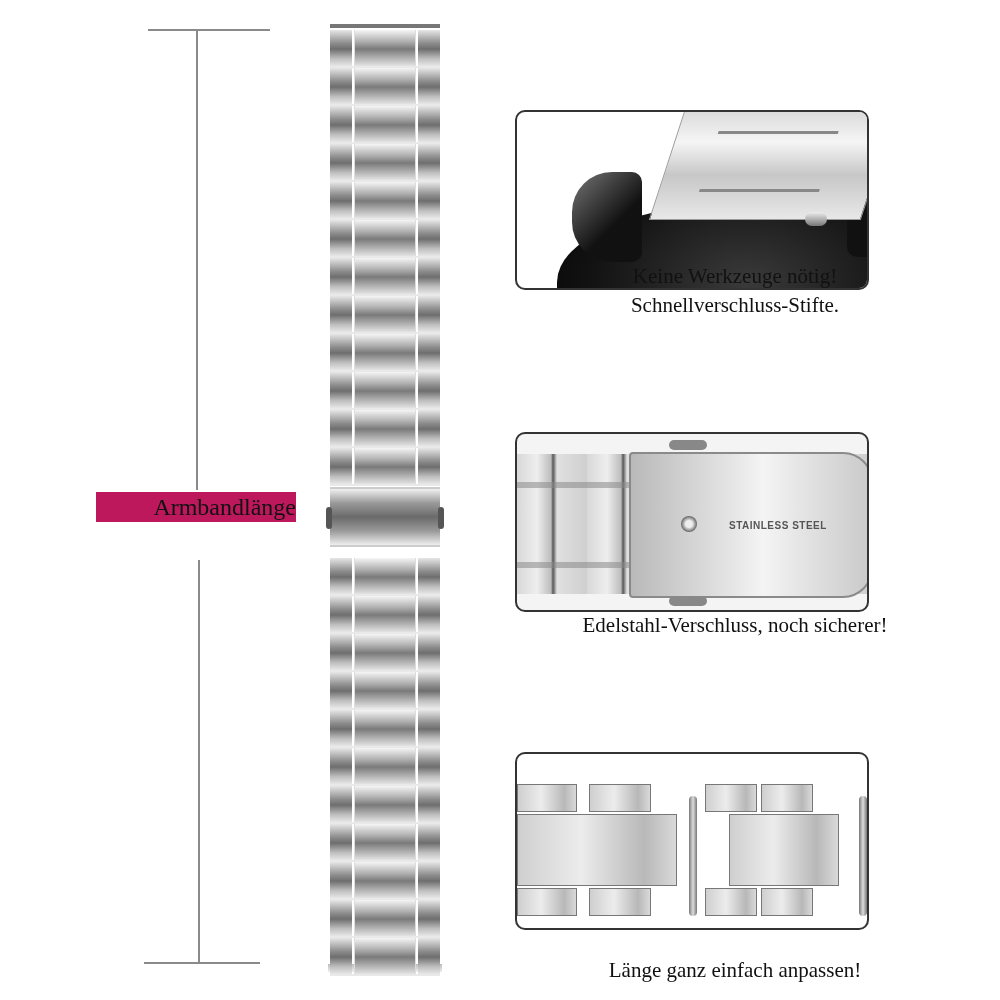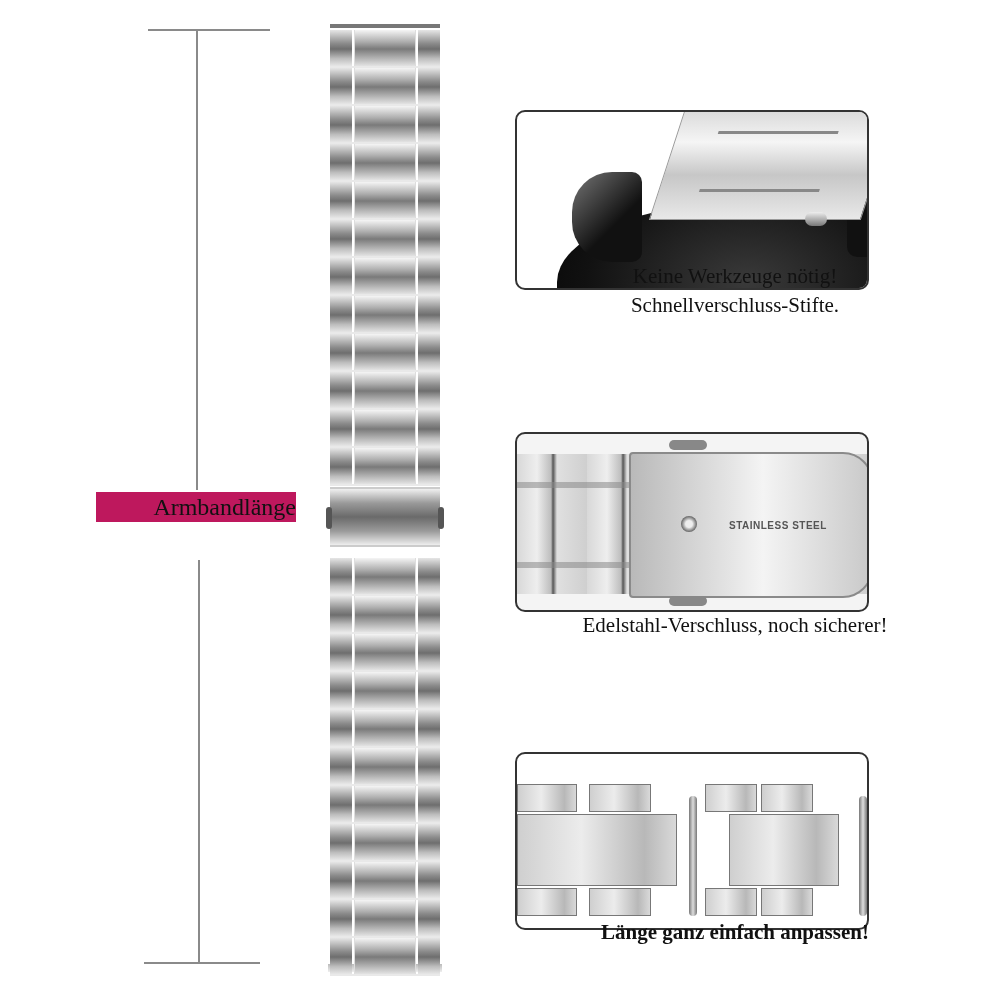--- a/index.html
+++ b/index.html
@@ -262,15 +262,15 @@
   <div class="seg" style="left:244px; top:30px; width:52px; height:28px;"></div>
   <div class="seg" style="left:212px; top:60px; width:110px; height:72px;"></div>
   <div class="seg" style="left:188px; top:134px; width:52px; height:28px;"></div>
   <div class="seg" style="left:244px; top:134px; width:52px; height:28px;"></div>
   <div class="springbar" style="left:342px;"></div>
 
   <div class="seg" style="left:356px; top:30px; width:60px; height:28px;"></div>
   <div class="seg" style="left:392px; top:60px; width:50px; height:72px;"></div>
   <div class="seg" style="left:356px; top:134px; width:60px; height:28px;"></div>
 </div>
-<div class="caption" style="top:918px;font-weight:bold;">
+<div class="caption" style="top:956px;">
   <div>Länge ganz einfach anpassen!</div>
 </div>
 
 </body></html>

